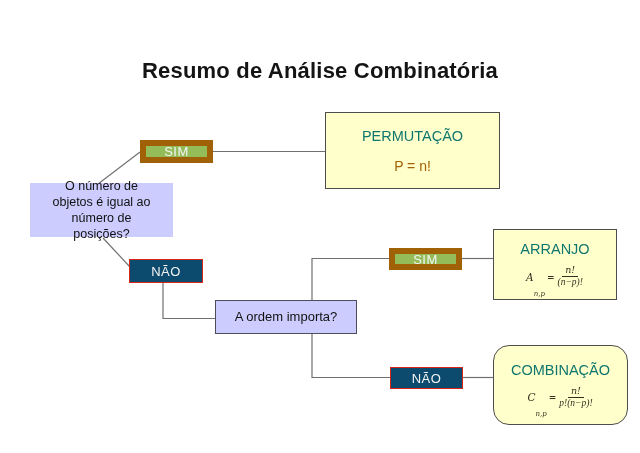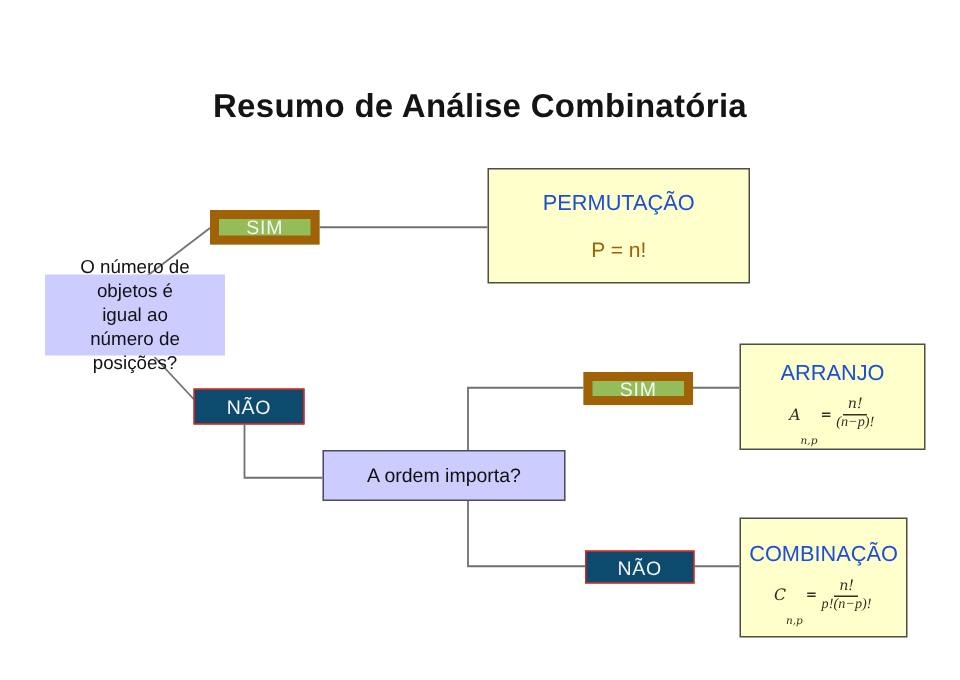--- a/index.html
+++ b/index.html
@@ -17,42 +17,42 @@
     background:#ccccff;color:#111111;font-size:12.5px;line-height:16px;
   }
   .decision.bordered{border:1px solid #4d4d5e;}
   .yesno{color:#f4f4f4;font-size:13px;font-weight:400;letter-spacing:0.5px;}
   .yes{background:#94bd5a;border:6px solid #a16207;}
   .no{background:#0c4a6e;border:1px solid #d9241a;}
   .result{
     background:#ffffcc;border:1px solid #4d4d4d;color:#111111;
     flex-direction:column;justify-content:center;
   }
-  .result-title{font-size:14.5px;color:#1d4ed8;}
+  .result-title{font-size:14.5px;color:#0f766e;}
   .plain-formula{font-size:14px;color:#a16207;margin-top:14px;}
   .math{
     display:flex;align-items:center;justify-content:center;margin-top:8px;
     font-family:"DejaVu Serif","Liberation Serif",serif;font-style:italic;
     color:#332f1f;font-size:9.5px;
   }
   .math .lhs{font-size:10.5px;}
   .math .sub{font-size:7px;vertical-align:sub;position:relative;top:17px;}
   .math .eq{margin:0 2px;font-weight:bold;font-style:normal;font-size:9px;}
   .frac{display:inline-flex;flex-direction:column;align-items:center;line-height:1.15;}
   .frac .num{border-bottom:1px solid #332f1f;padding:0 3px;}
   .frac .den{padding:0 1px;font-family:Liberation Serif, serif;}
-  #n-decision1{left:30px;top:183px;width:120px;height:54px;padding:2px 20px;}
+  #n-decision1{left:30px;top:183px;width:143px;height:54px;padding:2px 20px;}
   #n-sim1{left:140px;top:140px;width:73px;height:23px;}
   #n-permutacao{left:325px;top:112px;width:175px;height:77px;}
   #n-nao1{left:129px;top:259px;width:74px;height:24px;}
-  #n-decision2{left:215px;top:300px;width:162px;height:34px;font-size:13px;}
+  #n-decision2{left:215px;top:300px;width:142px;height:34px;font-size:13px;}
   #n-sim2{left:389px;top:248px;width:73px;height:22px;}
   #n-arranjo{left:493px;top:229px;width:124px;height:71px;}
   #n-nao2{left:390px;top:367px;width:73px;height:22px;}
-  #n-combinacao{left:493px;top:345px;width:112px;height:80px;}
+  #n-combinacao{left:493px;top:345px;width:135px;height:80px;border-radius:16px;}
 </style>
 </head>
 <body>
 
 <div id="canvas">
 
   <div id="page-title">Resumo de Análise Combinatória</div>
 
   <svg id="connectors" viewBox="0 0 640 453" xmlns="http://www.w3.org/2000/svg">
     <g stroke="#707070" stroke-width="1.2" fill="none">

